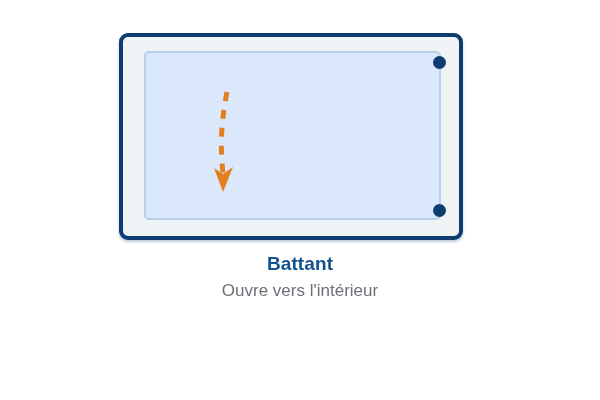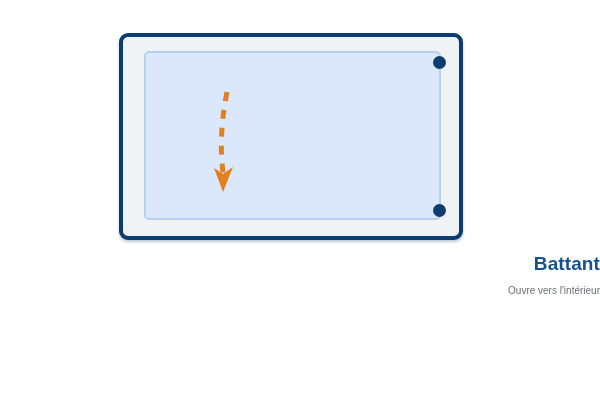--- a/index.html
+++ b/index.html
@@ -69,32 +69,32 @@
     overflow: visible;
     pointer-events: none;
   }
 
   
   .caption {
     position: absolute;
     left: 0;
     top: 252px;
     width: 600px;
-    text-align: right;
+    text-align: center;
   }
   .caption-title {
     font-size: 19px;
     font-weight: bold;
     color: #14528f;
     letter-spacing: 0.1px;
     line-height: 24px;
   }
   .caption-subtitle {
     margin-top: 5px;
-    font-size: 10px;
+    font-size: 17px;
     font-weight: normal;
     color: #6b7076;
     line-height: 20px;
   }
 </style>
 </head>
 <body>
 
 <div id="window-type-card">
 

